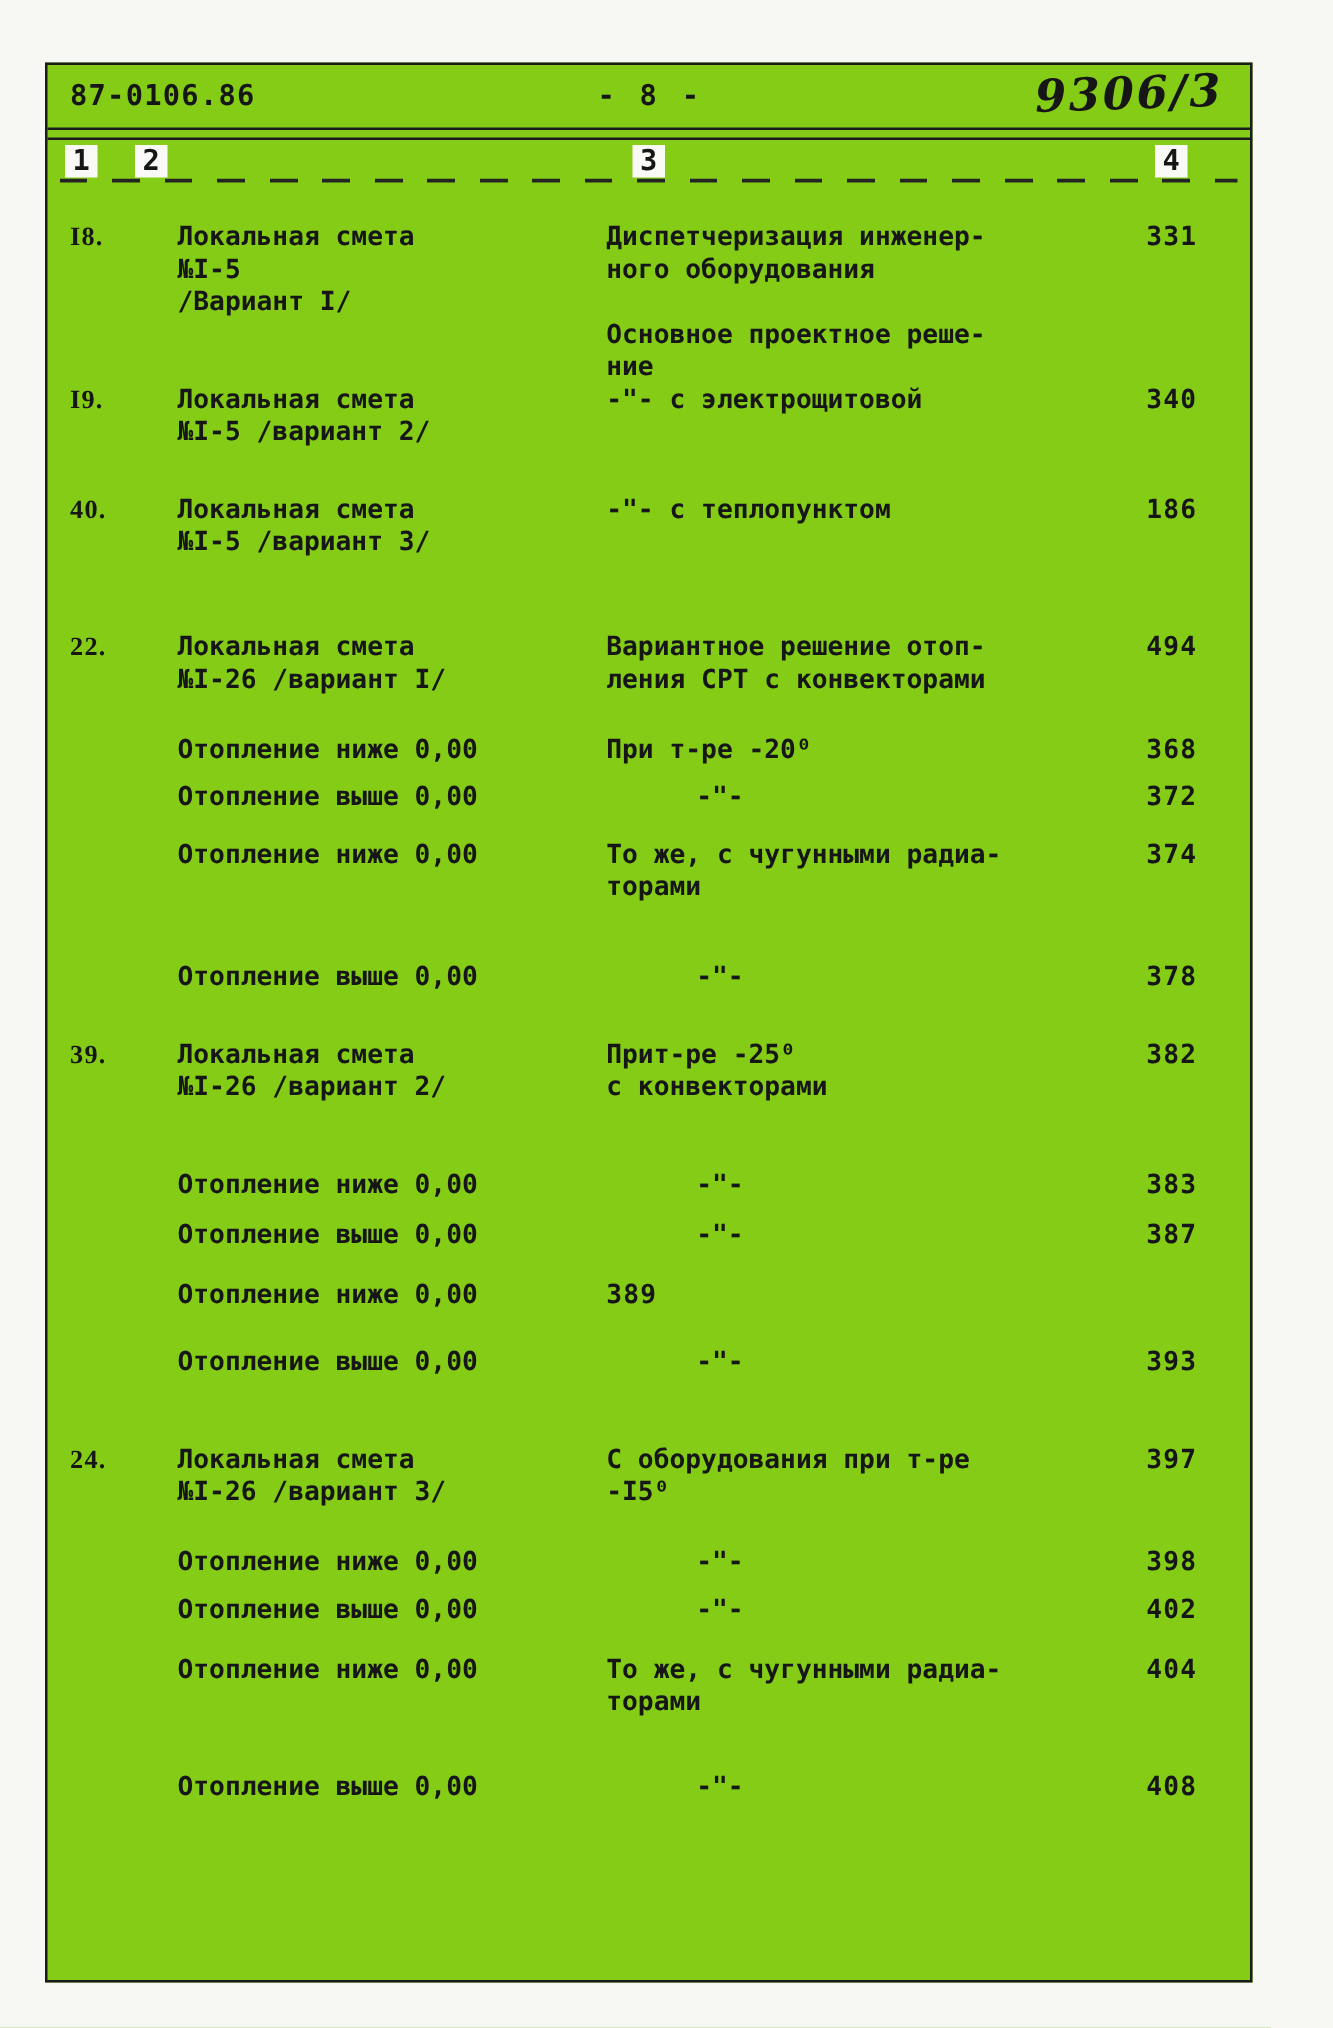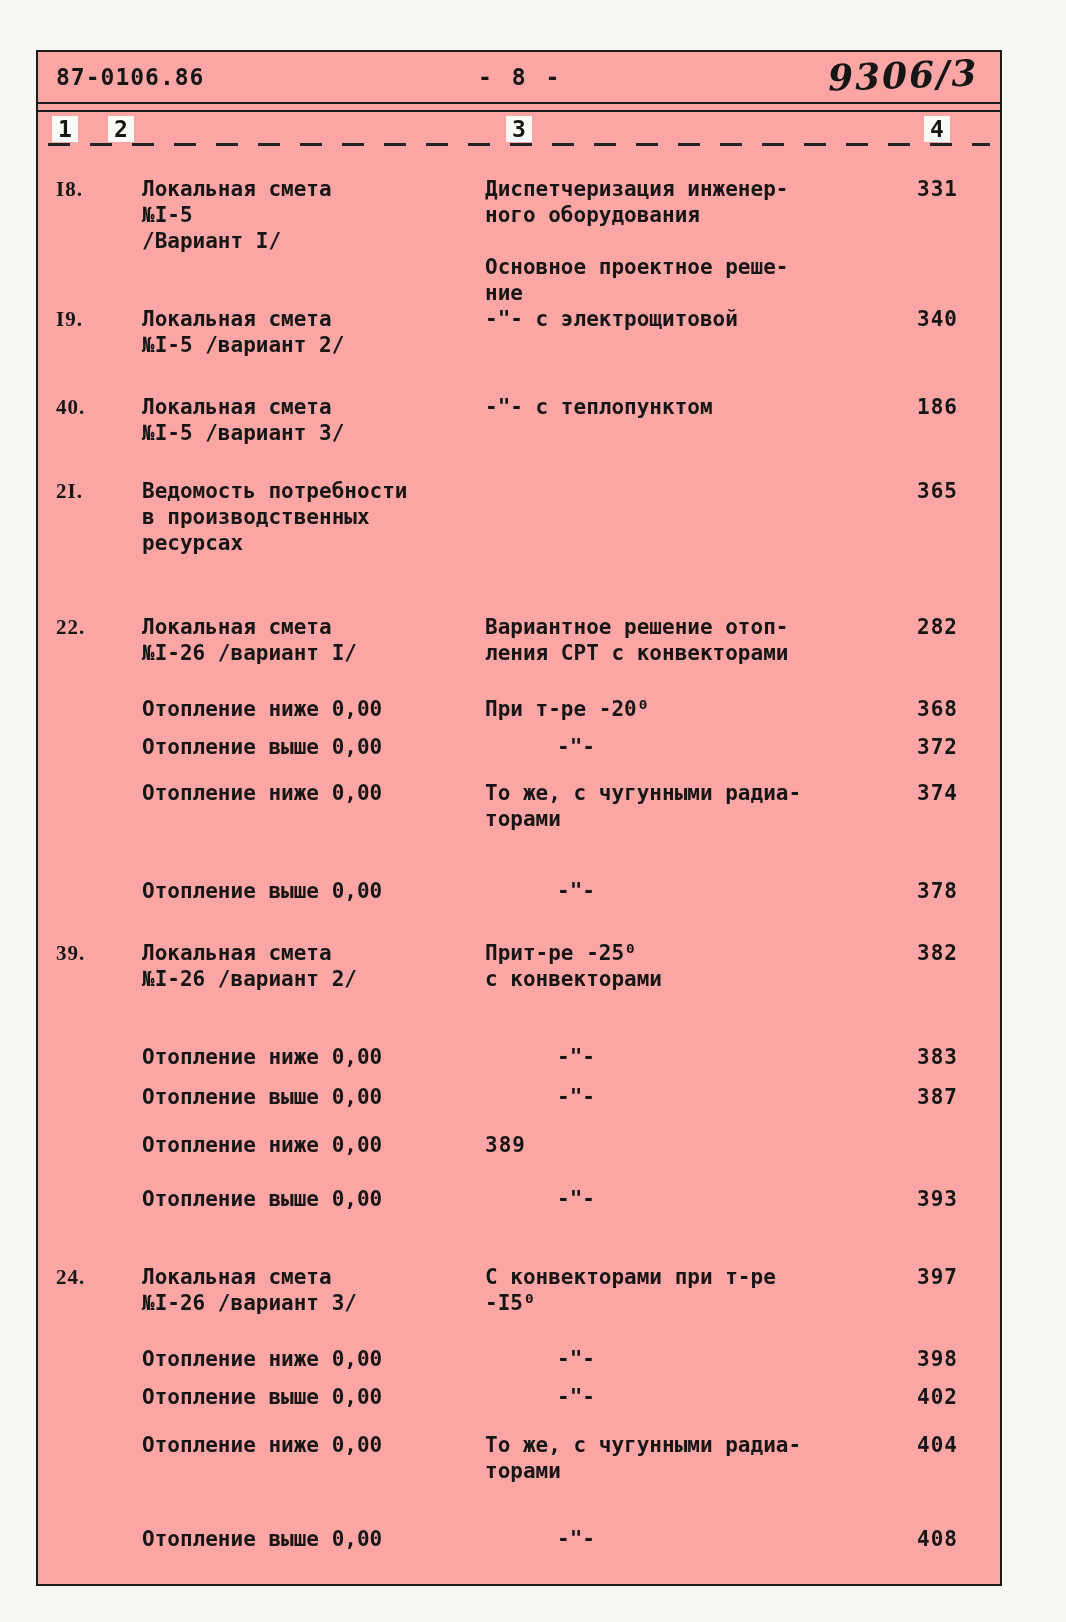--- a/index.html
+++ b/index.html
@@ -9,21 +9,21 @@
     background: #f7f7f4;
     font-family: "DejaVu Sans Mono", monospace;
     color: #161616;
     overflow: hidden;
   }
   .frame {
     position: absolute;
     left: 36px; top: 50px;
     width: 966px; height: 1536px;
     border: 2.5px solid #1b1b1b;
-    background: #fca5a5;
+    background: #84cc16;
     box-sizing: border-box;
   }
   
   .header {
     position: relative;
     height: 50px;
   }
   .doc-number {
     position: absolute; left: 18px; top: 12px;
     font-size: 23px; font-weight: 700; letter-spacing: 1px;
@@ -122,36 +122,28 @@
       </div>
 
       <div class="row" style="margin-top:36px">
         <div class="c1">40.</div>
         <div class="c2">Локальная смета
 №I-5 /вариант 3/</div>
         <div class="c3">-"- с теплопунктом</div>
         <div class="c4">186</div>
       </div>
 
-      <div class="row" style="margin-top:32px">
-        <div class="c1">2I.</div>
-        <div class="c2">Ведомость потребности
-в производственных
-ресурсах</div>
-        <div class="c3"></div>
-        <div class="c4">365</div>
-      </div>
 
       <div class="row" style="margin-top:58px">
         <div class="c1">22.</div>
         <div class="c2">Локальная смета
 №I-26 /вариант I/</div>
         <div class="c3">Вариантное решение отоп-
 ления СРТ с конвекторами</div>
-        <div class="c4">282</div>
+        <div class="c4">494</div>
       </div>
 
       <div class="row" style="margin-top:30px">
         <div class="c1"></div>
         <div class="c2">Отопление ниже 0,00</div>
         <div class="c3">При т-ре -20⁰</div>
         <div class="c4">368</div>
       </div>
 
       <div class="row" style="margin-top:12px">
@@ -209,21 +201,21 @@
         <div class="c1"></div>
         <div class="c2">Отопление выше 0,00</div>
         <div class="c3 dit">-"-</div>
         <div class="c4">393</div>
       </div>
 
       <div class="row" style="margin-top:52px">
         <div class="c1">24.</div>
         <div class="c2">Локальная смета
 №I-26 /вариант 3/</div>
-        <div class="c3">С конвекторами при т-ре
+        <div class="c3">С оборудования при т-ре
 -I5⁰</div>
         <div class="c4">397</div>
       </div>
 
       <div class="row" style="margin-top:30px">
         <div class="c1"></div>
         <div class="c2">Отопление ниже 0,00</div>
         <div class="c3 dit">-"-</div>
         <div class="c4">398</div>
       </div>

